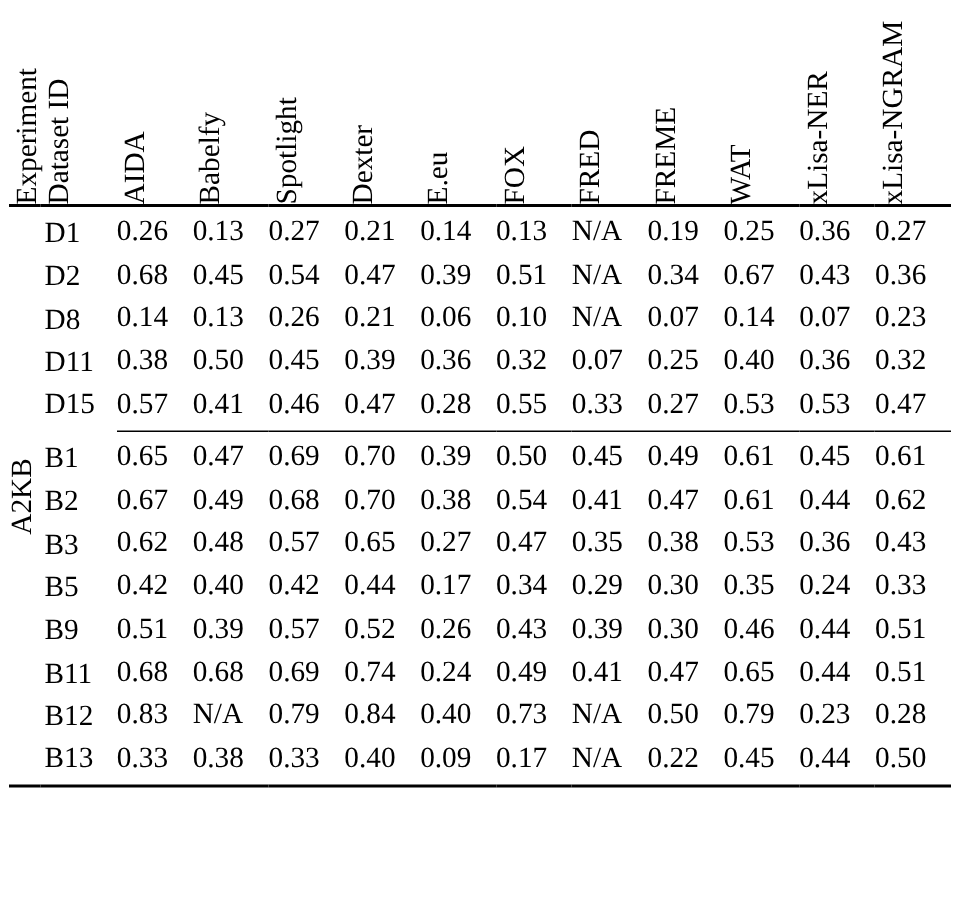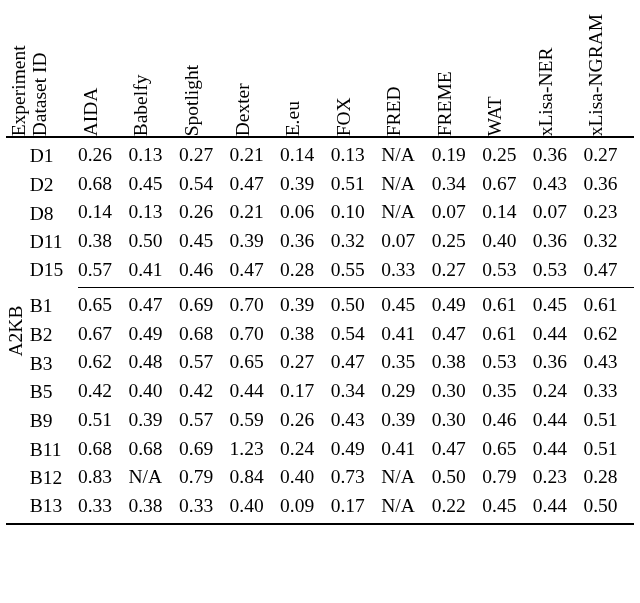--- a/index.html
+++ b/index.html
@@ -262,35 +262,35 @@
           <td class="cell">0.30</td>
           <td class="cell">0.35</td>
           <td class="cell">0.24</td>
           <td class="cell">0.33</td>
         </tr>
         <tr>
           <td class="ds">B9</td>
           <td class="cell">0.51</td>
           <td class="cell">0.39</td>
           <td class="cell">0.57</td>
-          <td class="cell">0.59</td>
+          <td class="cell">0.52</td>
           <td class="cell">0.26</td>
           <td class="cell">0.43</td>
           <td class="cell">0.39</td>
           <td class="cell">0.30</td>
           <td class="cell">0.46</td>
           <td class="cell">0.44</td>
           <td class="cell">0.51</td>
         </tr>
         <tr>
           <td class="ds">B11</td>
           <td class="cell">0.68</td>
           <td class="cell">0.68</td>
           <td class="cell">0.69</td>
-          <td class="cell">1.23</td>
+          <td class="cell">0.74</td>
           <td class="cell">0.24</td>
           <td class="cell">0.49</td>
           <td class="cell">0.41</td>
           <td class="cell">0.47</td>
           <td class="cell">0.65</td>
           <td class="cell">0.44</td>
           <td class="cell">0.51</td>
         </tr>
         <tr>
           <td class="ds">B12</td>

